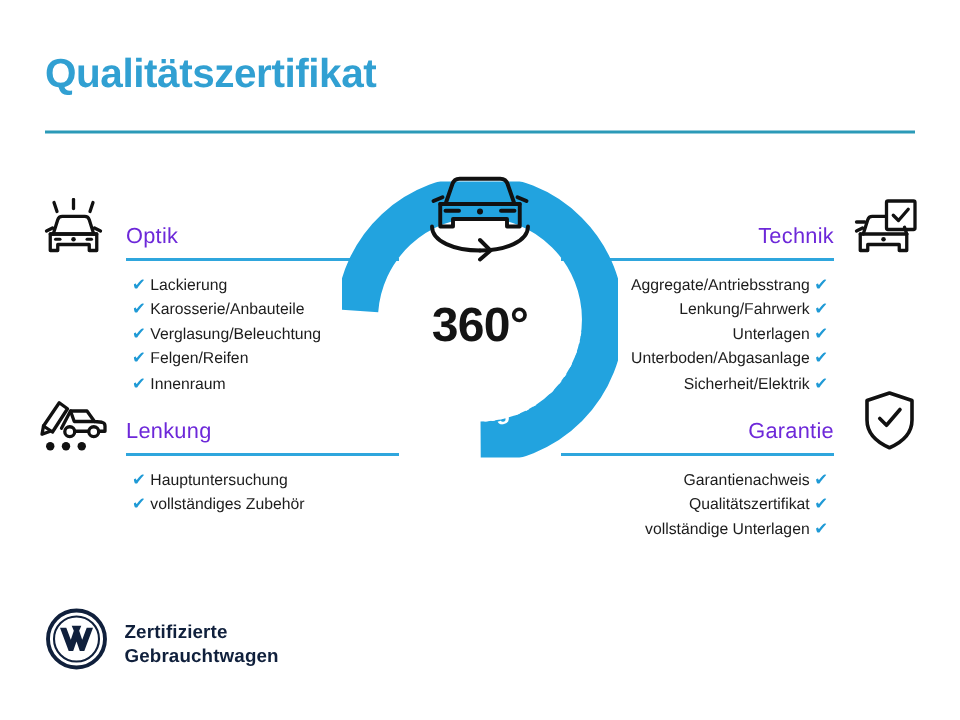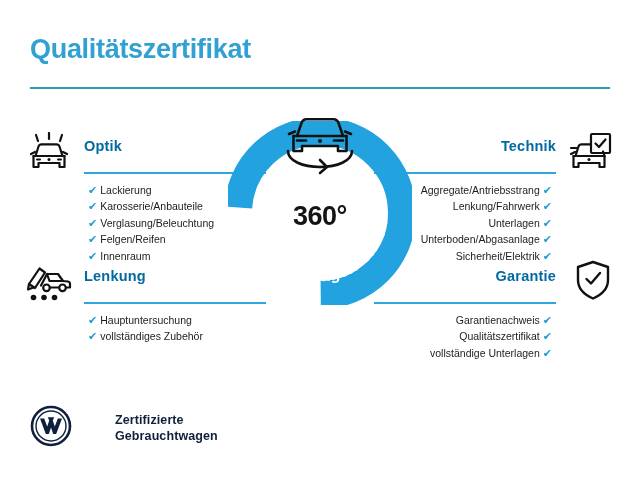--- a/index.html
+++ b/index.html
@@ -41,24 +41,24 @@
   
   .section {
     position: absolute;
   }
   .sec-head {
     position: relative;
     height: 26px;
   }
   .sec-title {
     position: absolute;
-    bottom: 14px;
+    bottom: 2px;
     font-size: 14.5px;
-    font-weight: bold;
-    color: #0369a1;
+    font-weight: normal;
+    color: #6d28d9;
     letter-spacing: 0.2px;
     white-space: nowrap;
   }
   .sec-rule {
     position: absolute;
     height: 2px;
     background: #2fa6dd;
   }
   .items {
     list-style: none;
@@ -122,41 +122,40 @@
   #badge svg { display: block; }
   #badge-360 {
     position: absolute;
     left: 0;
     top: 0;
     width: 184px;
     height: 184px;
     display: flex;
     align-items: center;
     justify-content: center;
-    font-size: 27px;
+    font-size: 32px;
     font-weight: bold;
     color: #141414;
     letter-spacing: -0.5px;
     padding-top: 6px;
     box-sizing: border-box;
   }
   #badge-car {
     position: absolute;
     left: 45px;
     top: -14px;
   }
 
   
   #footer {
     position: absolute;
     left: 30px;
     top: 405px;
     display: flex;
     align-items: center;
-    gap: 32px;
   }
   #footer-text {
     margin-left: 11px;
     font-size: 12.5px;
     font-weight: bold;
     color: #10203c;
     line-height: 16px;
     letter-spacing: 0.1px;
   }
 </style>

